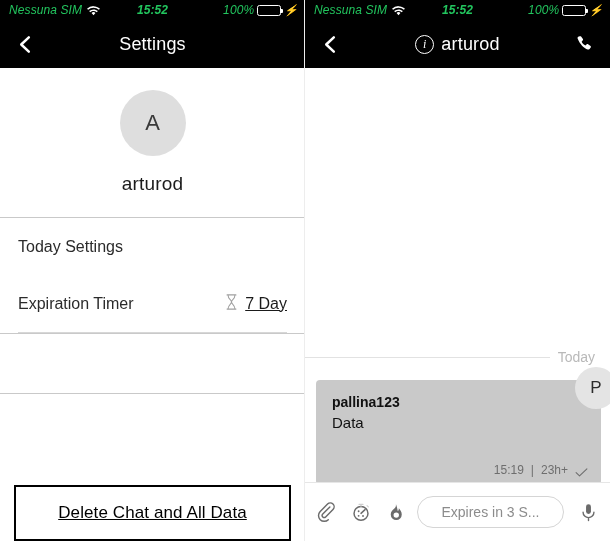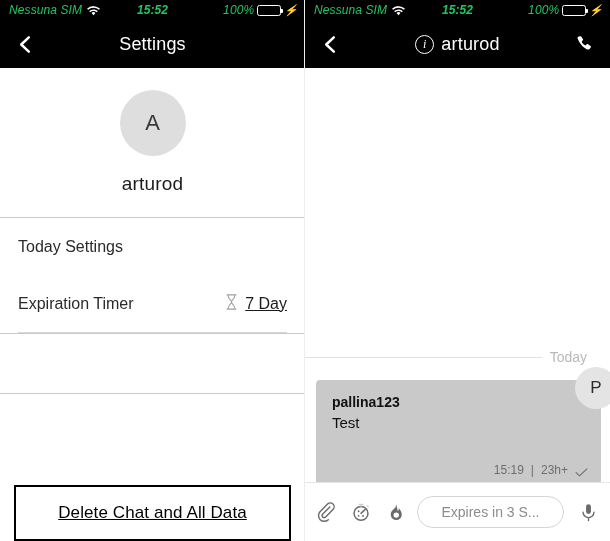--- a/index.html
+++ b/index.html
@@ -74,21 +74,21 @@
     border: 2px solid #000000; background: #ffffff;
     height: 56px; display: flex; align-items: center; justify-content: center;
     font-size: 17px; color: #000000; text-decoration: underline; cursor: pointer;
     letter-spacing: .1px;
   }
 
   
   .chat-body { position: absolute; top: 68px; left: 0; right: 0; bottom: 49px; }
   .day-sep {
     position: absolute; top: 281px; left: 0; right: 0;
-    display: flex; align-items: center; gap: 8px; padding-right: 23px;
+    display: flex; align-items: center; gap: 8px; padding-right: 15px;
   }
   .day-line { flex: 1; height: 1px; background: #e2e2e2; }
   .day-label { font-size: 14px; color: #b9b9b9; }
 
   .bubble-area { position: absolute; top: 312px; left: 0; right: 0; }
   .bubble {
     position: relative; margin: 0 9px 0 11px;
     background: #c9c9c9; border-radius: 4px;
     padding: 14px 7px 8px 16px; min-height: 105px;
   }
@@ -231,21 +231,21 @@
 
     <div class="chat-body">
       <div class="day-sep">
         <span class="day-line"></span>
         <span class="day-label">Today</span>
       </div>
 
       <div class="bubble-area">
         <div class="bubble">
           <div class="bubble-sender">pallina123</div>
-          <div class="bubble-text">Test</div>
+          <div class="bubble-text">Data</div>
           <div class="bubble-meta">
             <span>15:19</span>
             <span>|</span>
             <span>23h+</span>
             <span class="tick">
               <svg viewBox="0 0 14 10" width="13" height="9">
                   <path d="M1 5.2 4.8 8.8 13 1" stroke="#6e6e6e" stroke-width="1.2" fill="none" stroke-linecap="round" stroke-linejoin="round"></path>
                 </svg>
             </span>
           </div>

